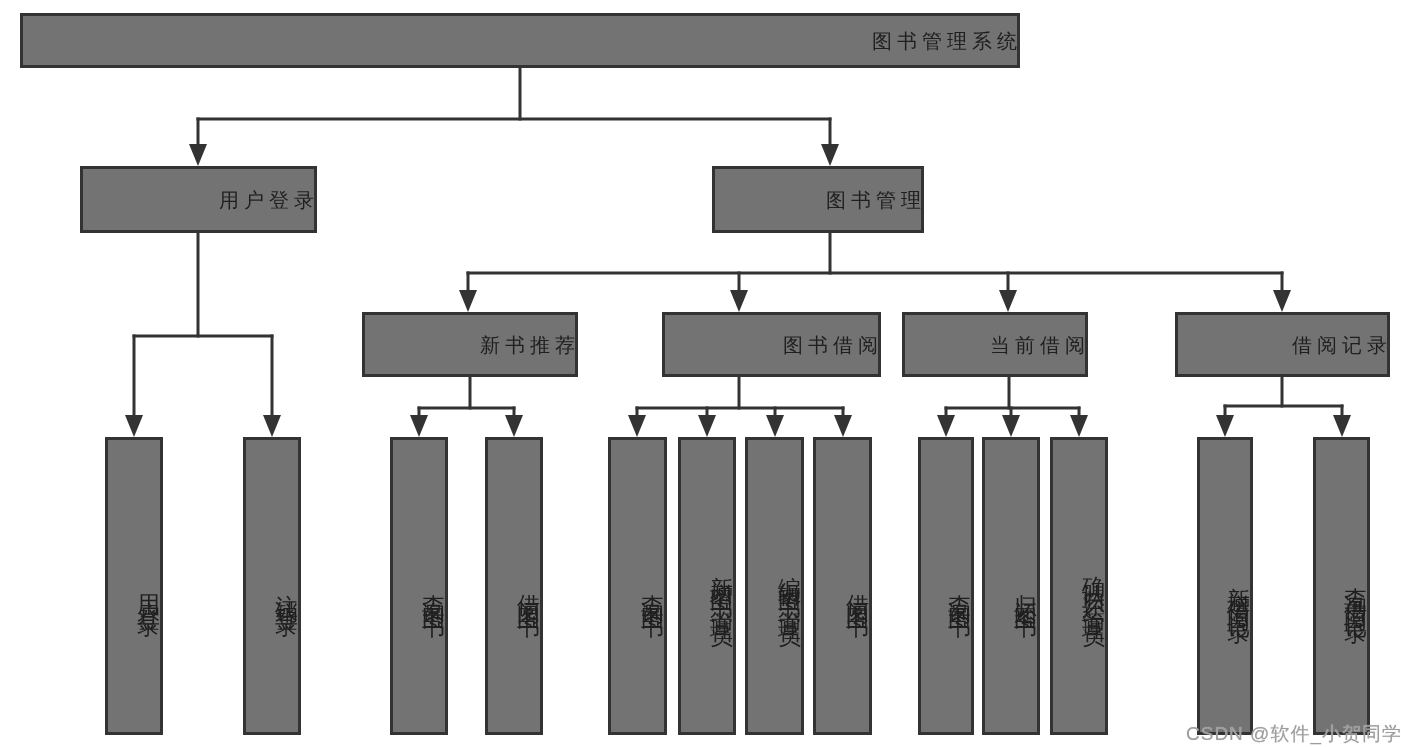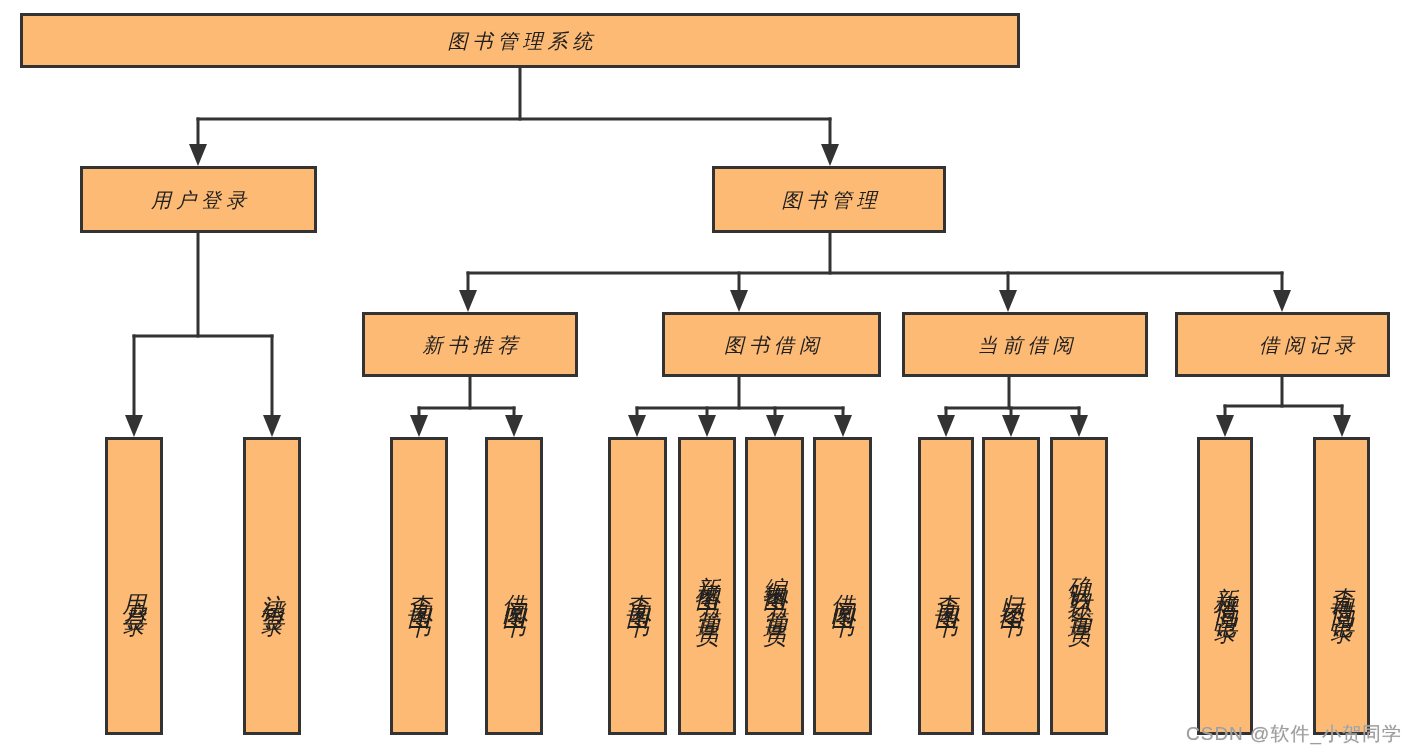--- a/index.html
+++ b/index.html
@@ -14,27 +14,26 @@
   .connector-layer {
     position: absolute;
     left: 0; top: 0;
     width: 1405px; height: 747px;
     z-index: 0;
   }
   .box {
     position: absolute;
     box-sizing: border-box;
     border: 3px solid #333333;
-    background: #fdba74;
+    background: #737373;
     display: flex;
     align-items: center;
-    justify-content: center;
+    justify-content: flex-end;
     color: #1f1f1f;
     z-index: 1;
-    font-style: italic;
   }
   .hlabel {
     font-size: 20px;
     letter-spacing: 5px;
     margin-right: -5px;
     white-space: nowrap;
     line-height: 1;
   }
   .vtext {
     writing-mode: vertical-rl;
@@ -129,31 +128,31 @@
     </g>
   </svg>
 
   <div class="box" style="left:20px; top:13px; width:1000px; height:55px;">
     <span class="hlabel">图书管理系统</span>
   </div>
 
   <div class="box" style="left:80px; top:166px; width:237px; height:67px;">
     <span class="hlabel">用户登录</span>
   </div>
-  <div class="box" style="left:712px; top:166px; width:234px; height:67px;">
+  <div class="box" style="left:712px; top:166px; width:212px; height:67px;">
     <span class="hlabel">图书管理</span>
   </div>
 
   <div class="box" style="left:362px; top:312px; width:216px; height:65px;">
     <span class="hlabel">新书推荐</span>
   </div>
   <div class="box" style="left:662px; top:312px; width:219px; height:65px;">
     <span class="hlabel">图书借阅</span>
   </div>
-  <div class="box" style="left:902px; top:312px; width:246px; height:65px;">
+  <div class="box" style="left:902px; top:312px; width:186px; height:65px;">
     <span class="hlabel">当前借阅</span>
   </div>
   <div class="box" style="left:1175px; top:312px; width:215px; height:65px;padding-left:48px;">
     <span class="hlabel">借阅记录</span>
   </div>
 
   <div class="box" style="left:105px; top:437px; width:58px; height:298px;">
     <span class="vtext">用户登录</span>
   </div>
   <div class="box" style="left:243px; top:437px; width:58px; height:298px;">

